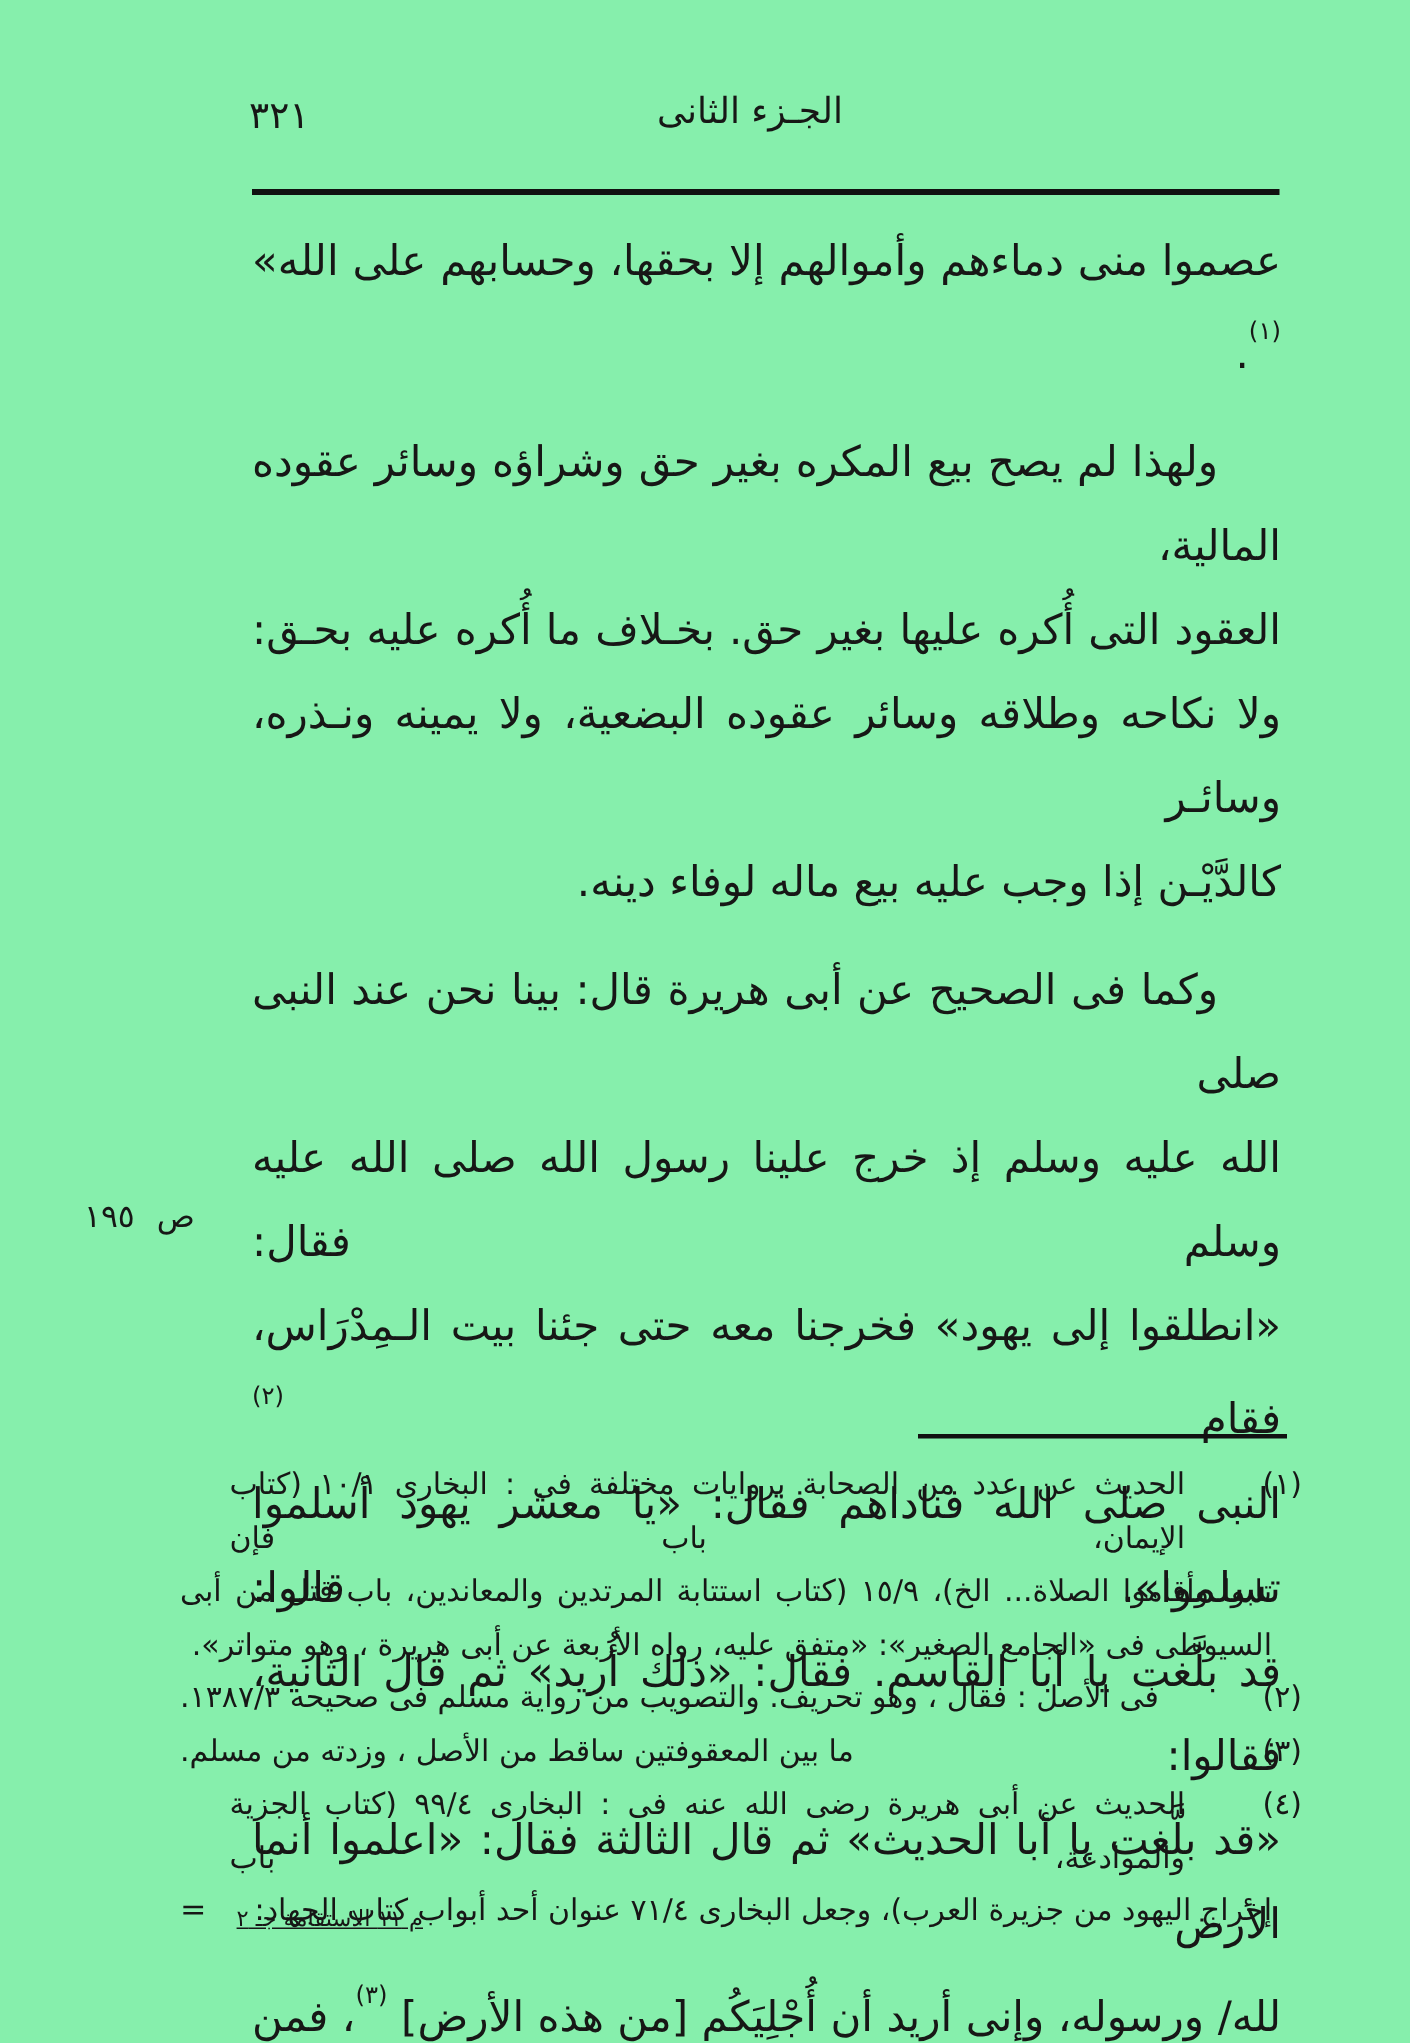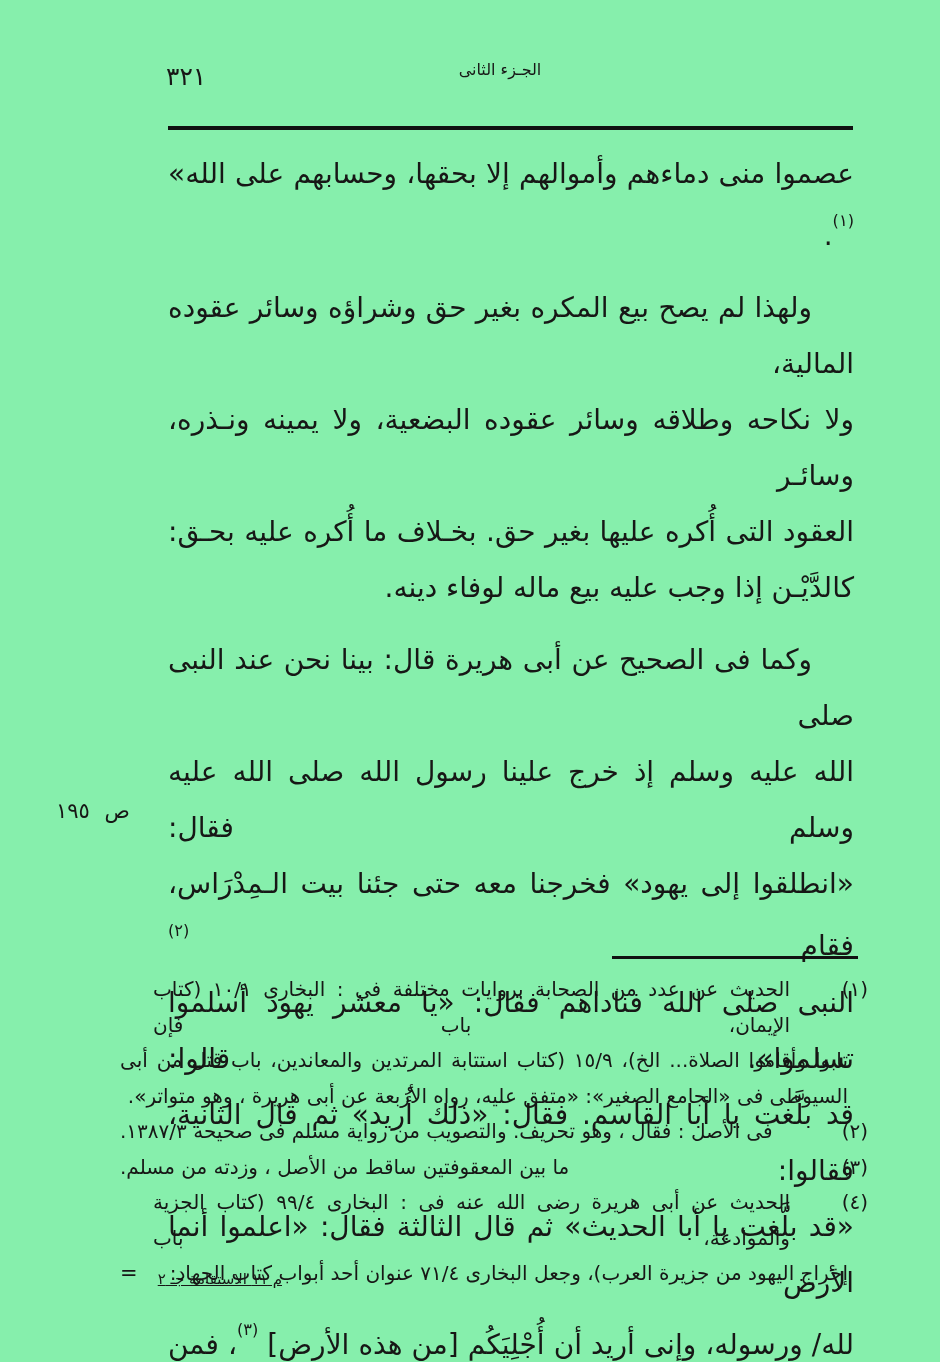--- a/index.html
+++ b/index.html
@@ -16,21 +16,21 @@
     overflow:hidden;
     direction:rtl;
   }
   
   .page-number{
     position:absolute;left:166px;top:62px;
     font-size:25px;letter-spacing:2px;
   }
   .part-title{
     position:absolute;left:430px;top:60px;width:140px;
-    font-size:16px;text-align:center;
+    font-size:24px;text-align:center;
   }
   .header-rule{
     position:absolute;left:168px;top:126px;width:685px;height:4px;
     background:#111;
   }
   
   .body-text{
     position:absolute;top:146px;right:86px;left:168px;
     font-size:28px;line-height:56px;
   }
@@ -88,22 +88,22 @@
   <div class="header-rule"></div>
 
   <div class="body-text">
 
     <div class="para">
       <div class="bline">عصموا منى دماءهم وأموالهم إلا بحقها، وحسابهم على الله» <sup>(١)</sup>.</div>
     </div>
 
     <div class="para">
       <div class="bline indent">ولهذا لم يصح بيع المكره بغير حق وشراؤه وسائر عقوده المالية،</div>
+      <div class="bline">العقود التى أُكره عليها بغير حق. بخـلاف ما أُكره عليه بحـق:</div>
       <div class="bline">ولا نكاحه وطلاقه وسائر عقوده البضعية، ولا يمينه ونـذره، وسائـر</div>
-      <div class="bline">العقود التى أُكره عليها بغير حق. بخـلاف ما أُكره عليه بحـق:</div>
       <div class="bline end">كالدَّيْـن إذا وجب عليه بيع ماله لوفاء دينه.</div>
     </div>
 
     <div class="para">
       <div class="bline indent">وكما فى الصحيح عن أبى هريرة قال: بينا نحن عند النبى صلى</div>
       <div class="bline">الله عليه وسلم إذ خرج علينا رسول الله صلى الله عليه وسلم فقال:</div>
       <div class="bline">«انطلقوا إلى يهود» فخرجنا معه حتى جئنا بيت الـمِدْرَاس، فقام <sup>(٢)</sup></div>
       <div class="bline">النبى صلى الله فناداهم فقال: «يا معشر يهود أسلموا تسلموا». قالوا:</div>
       <div class="bline">قد بلَّغت يا أبا القاسم. فقال: «ذلك أُريد» ثم قال الثانية، فقالوا:</div>
       <div class="bline">«قد بلَّغت يا أبا الحديث» ثم قال الثالثة فقال: «اعلموا أنما الأرض</div>

